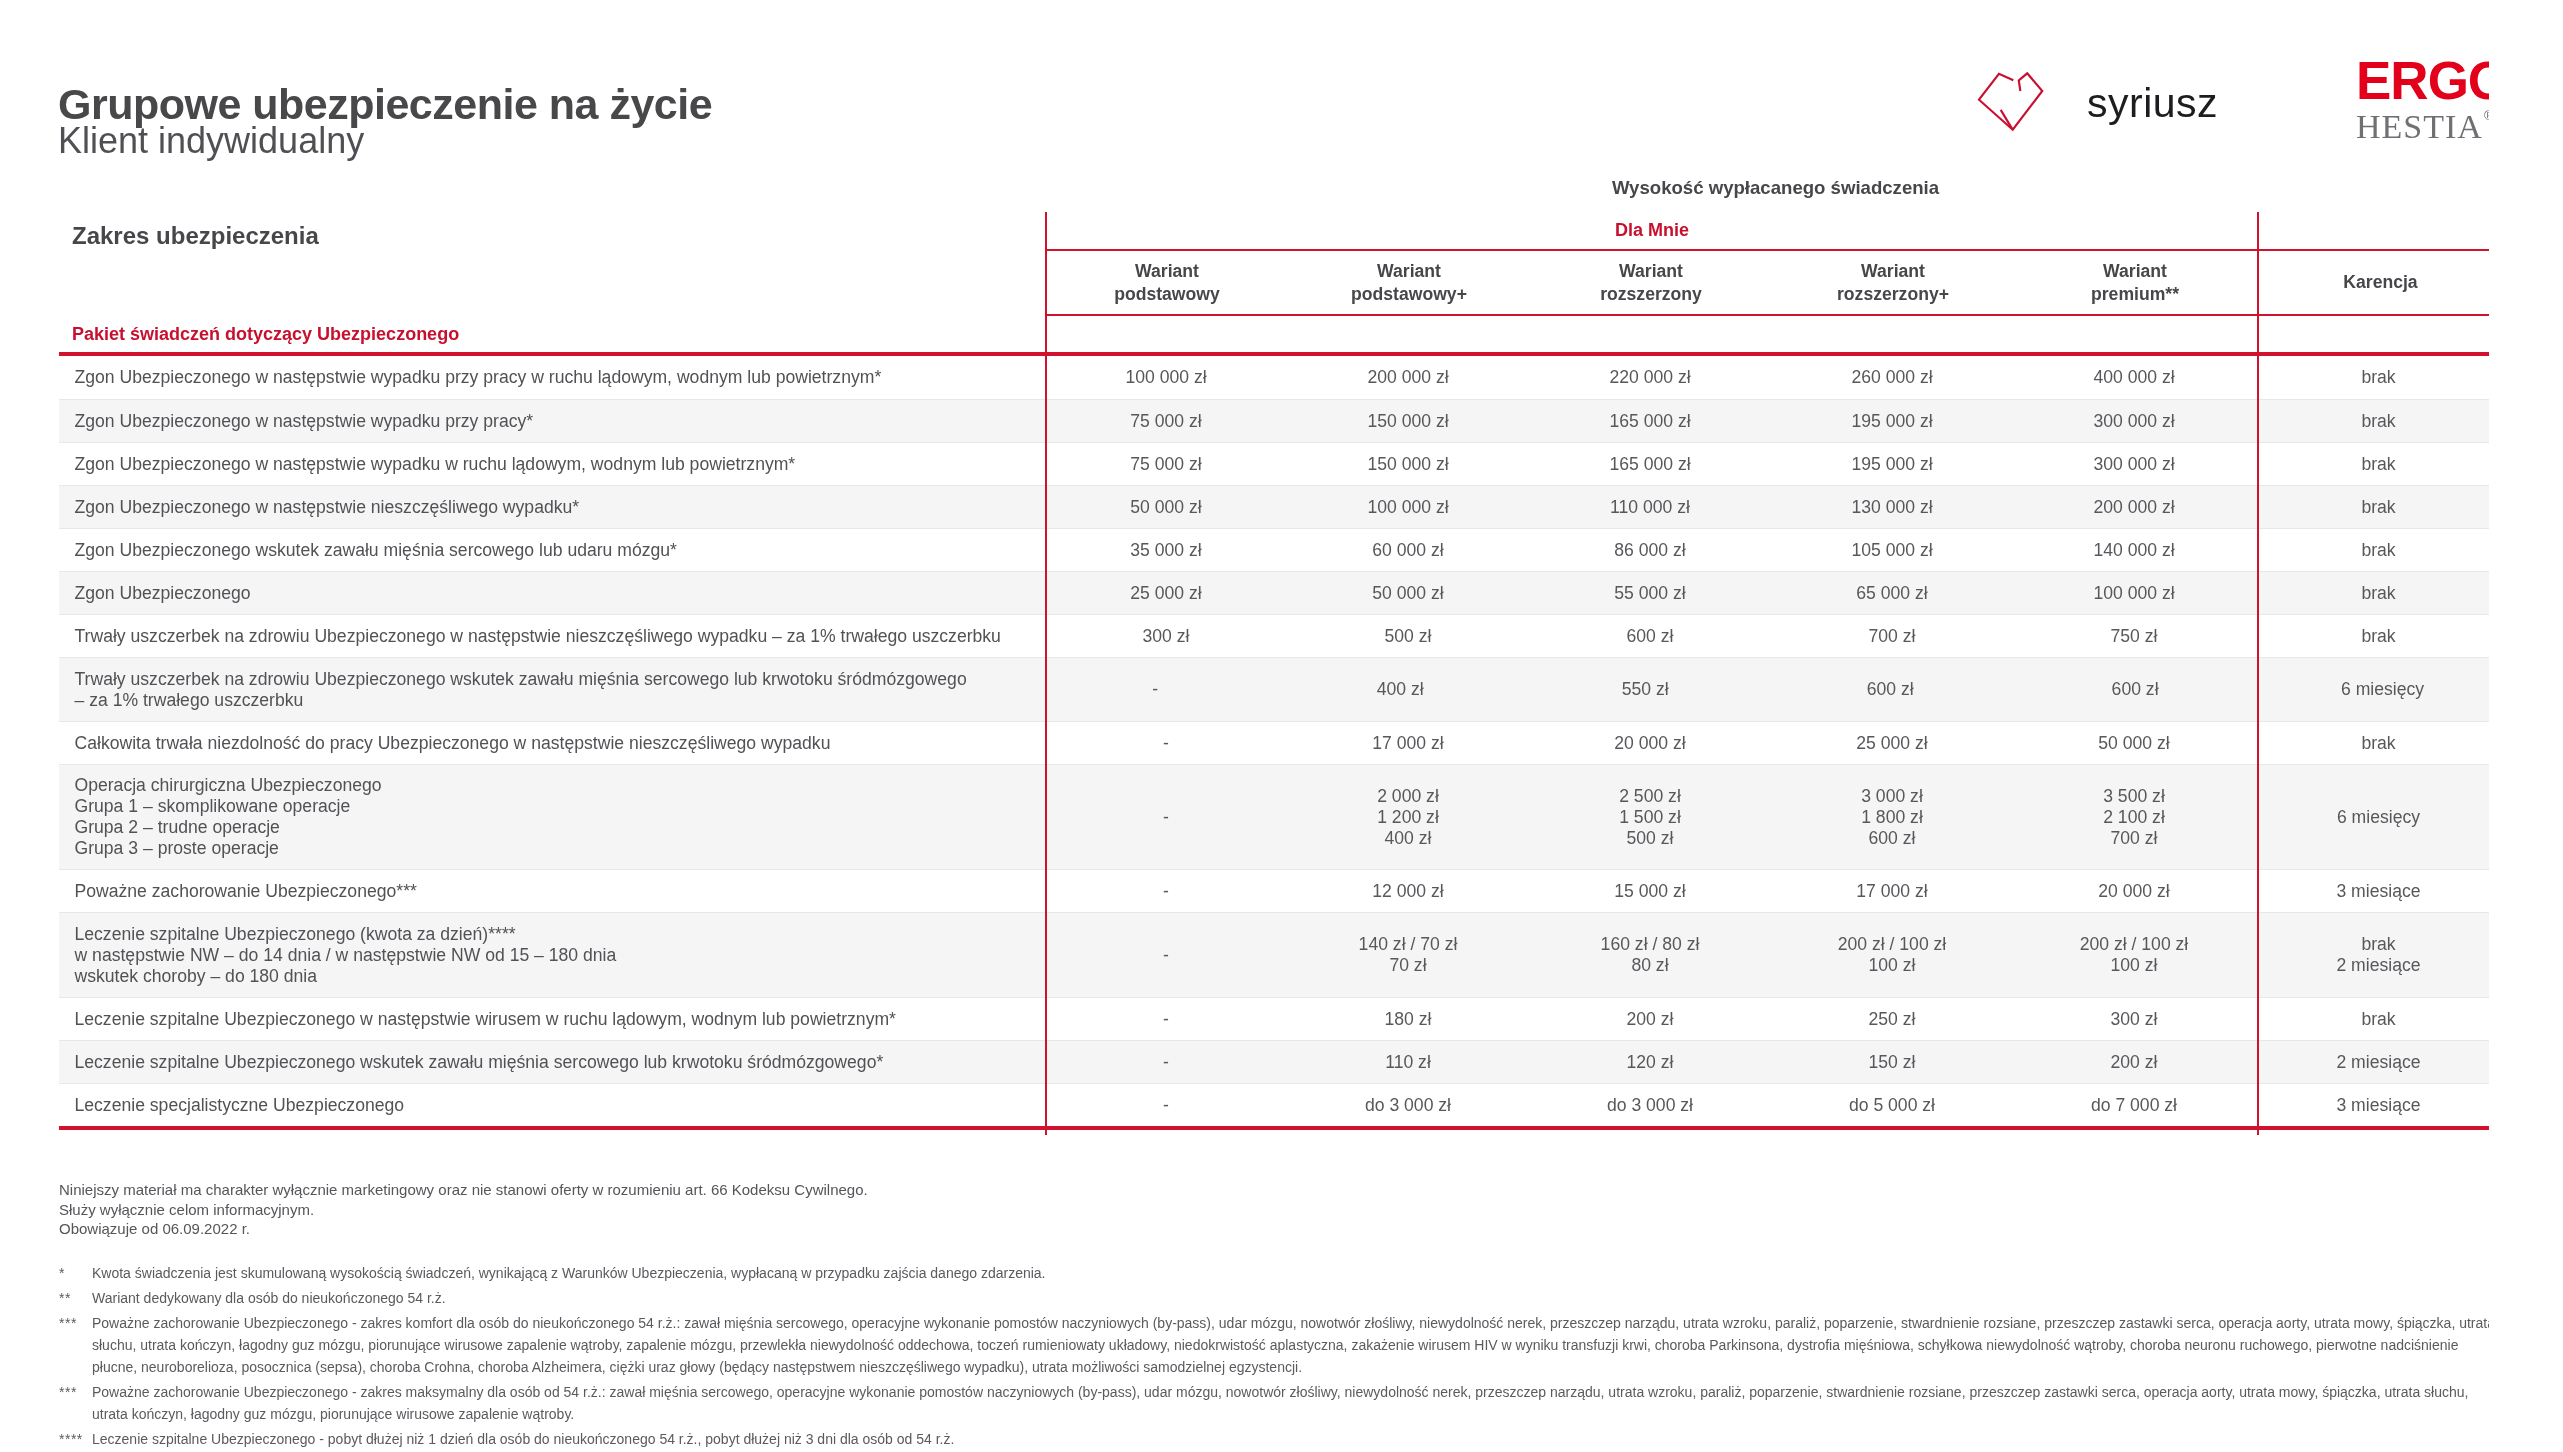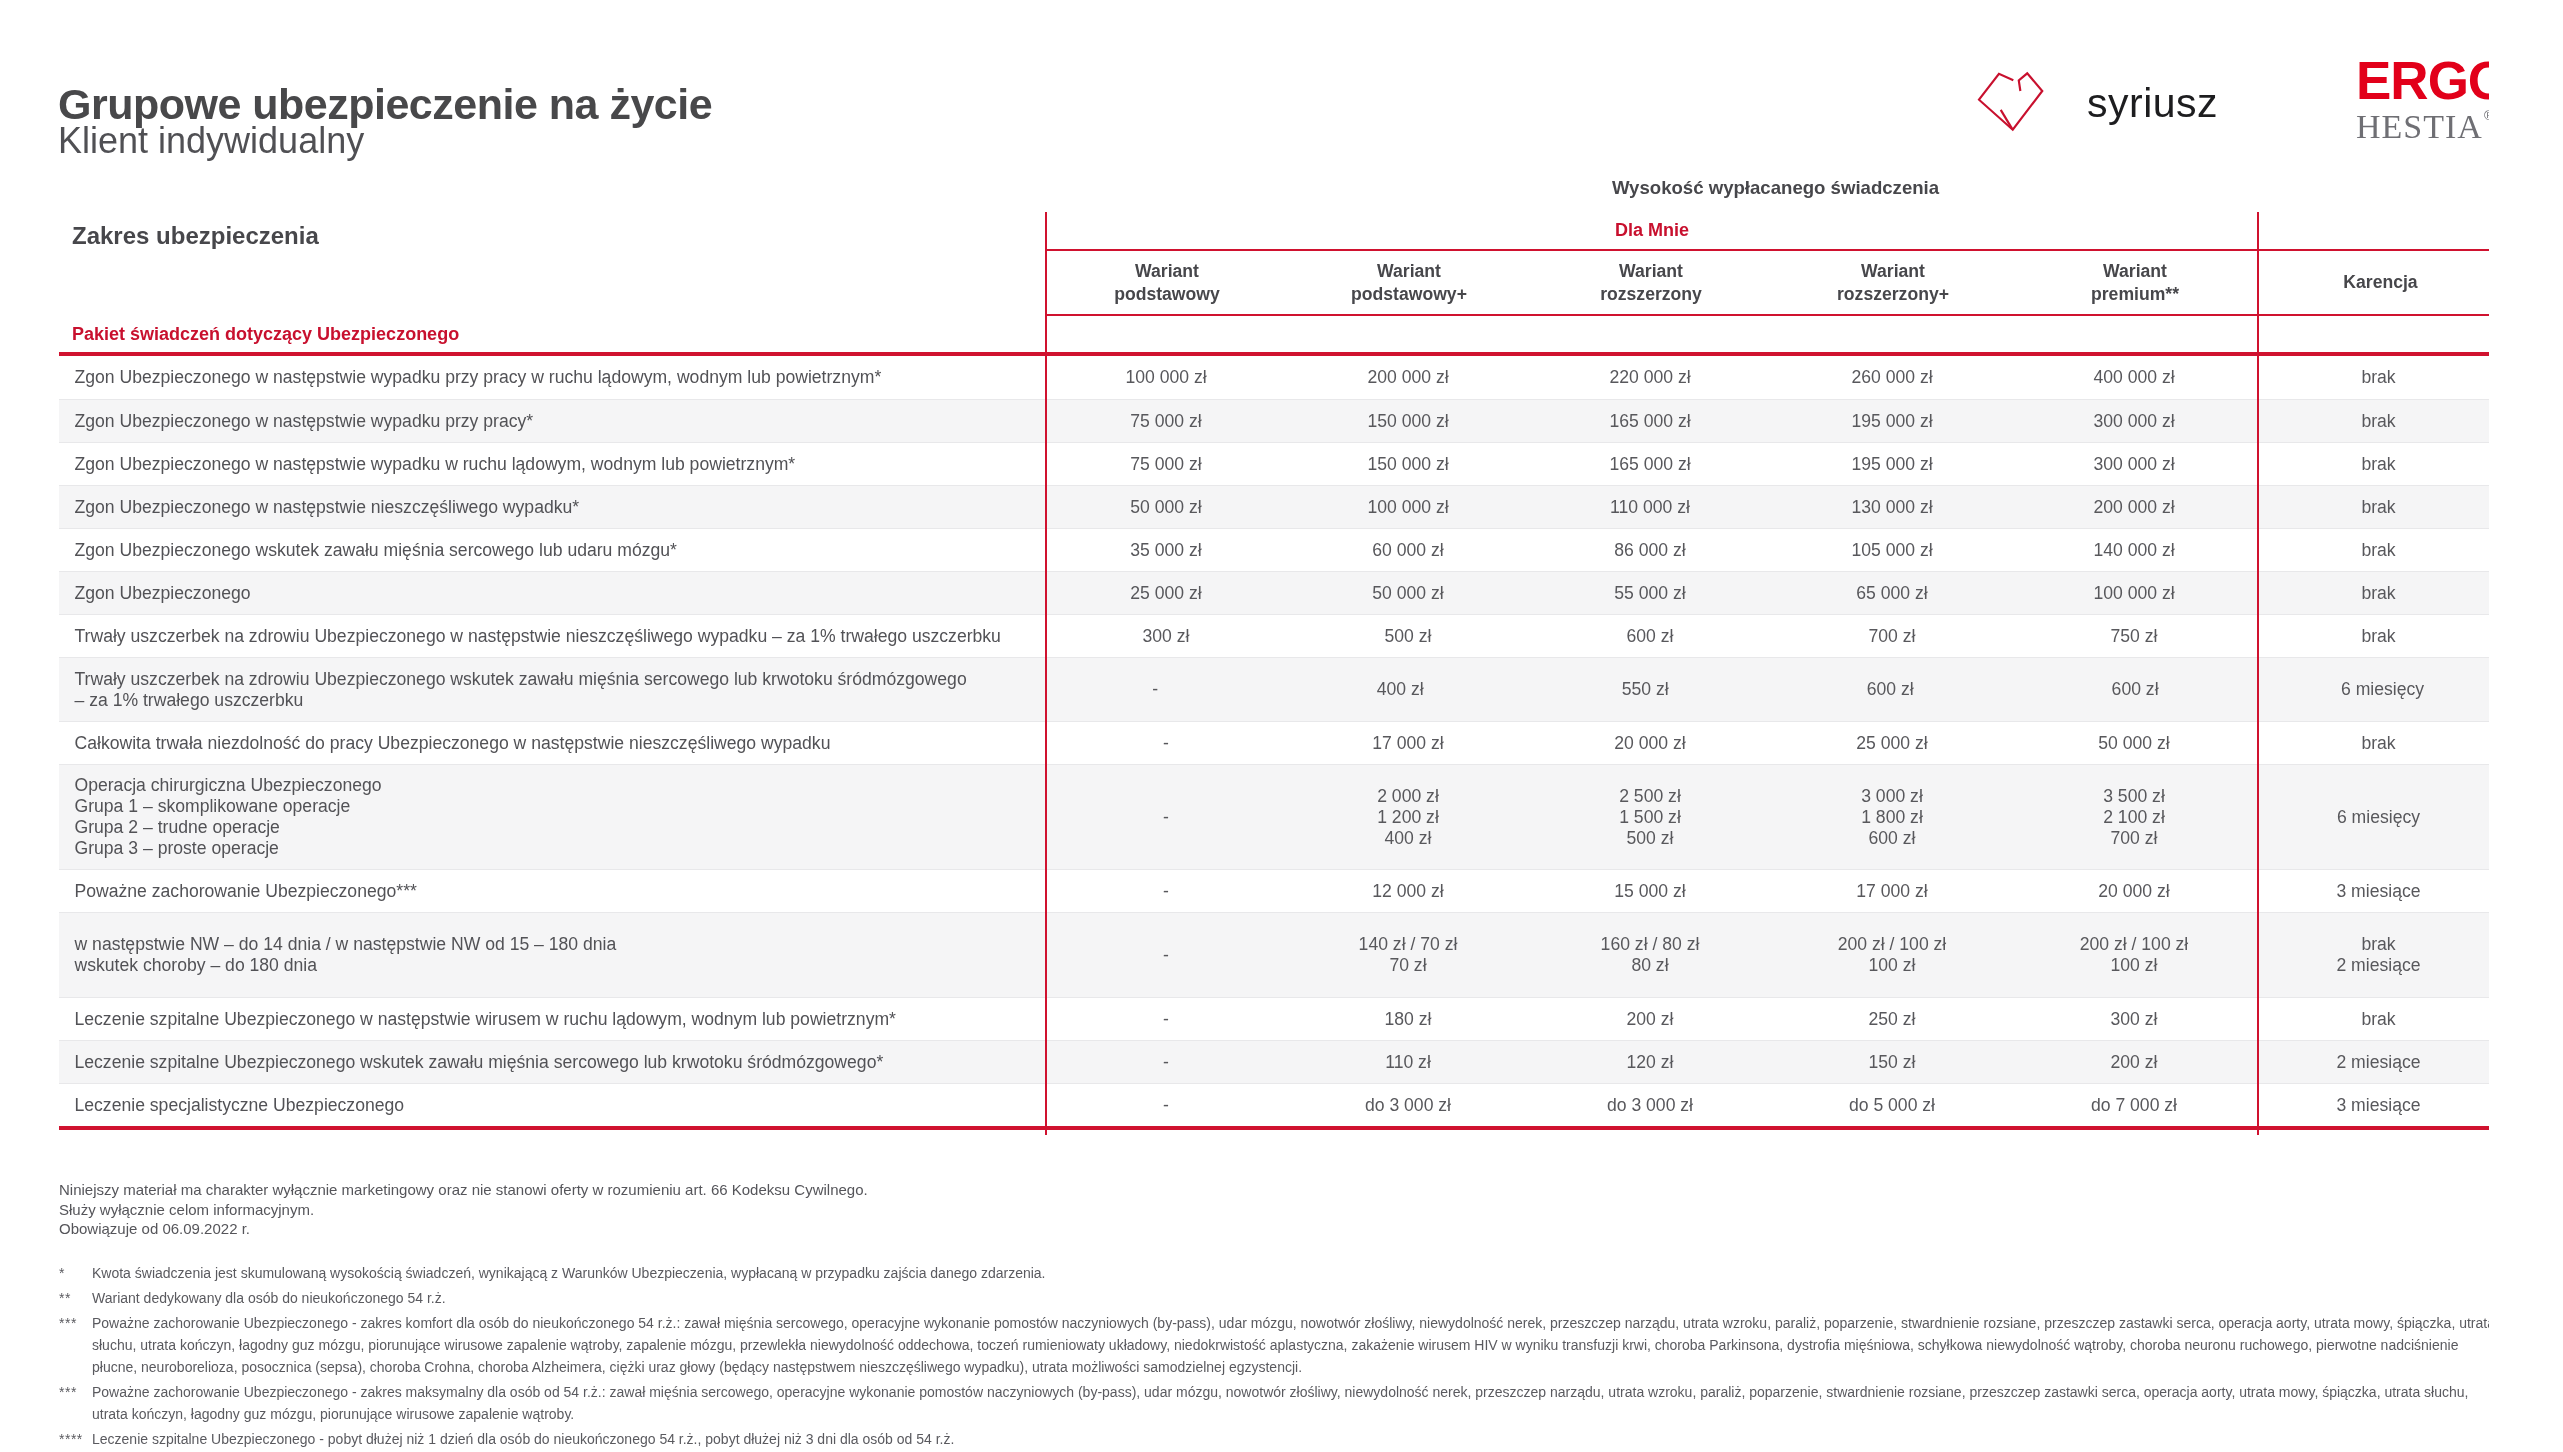--- a/index.html
+++ b/index.html
@@ -378,20 +378,21 @@
         </div>
         <div class="cell-val">
           <div>20 000 zł</div>
         </div>
         <div class="cell-kar">
           <div>3 miesiące</div>
         </div>
       </div>
       <div class="row alt" style="height: 85px;">
         <div class="cell-label">
+          <div>Leczenie szpitalne Ubezpieczonego (kwota za dzień)****</div>
           <div>w następstwie NW – do 14 dnia / w następstwie NW od 15 – 180 dnia</div>
           <div>wskutek choroby – do 180 dnia</div>
         </div>
         <div class="cell-val">
           <div>-</div>
         </div>
         <div class="cell-val">
           <div>140 zł / 70 zł</div>
           <div>70 zł</div>
         </div>

